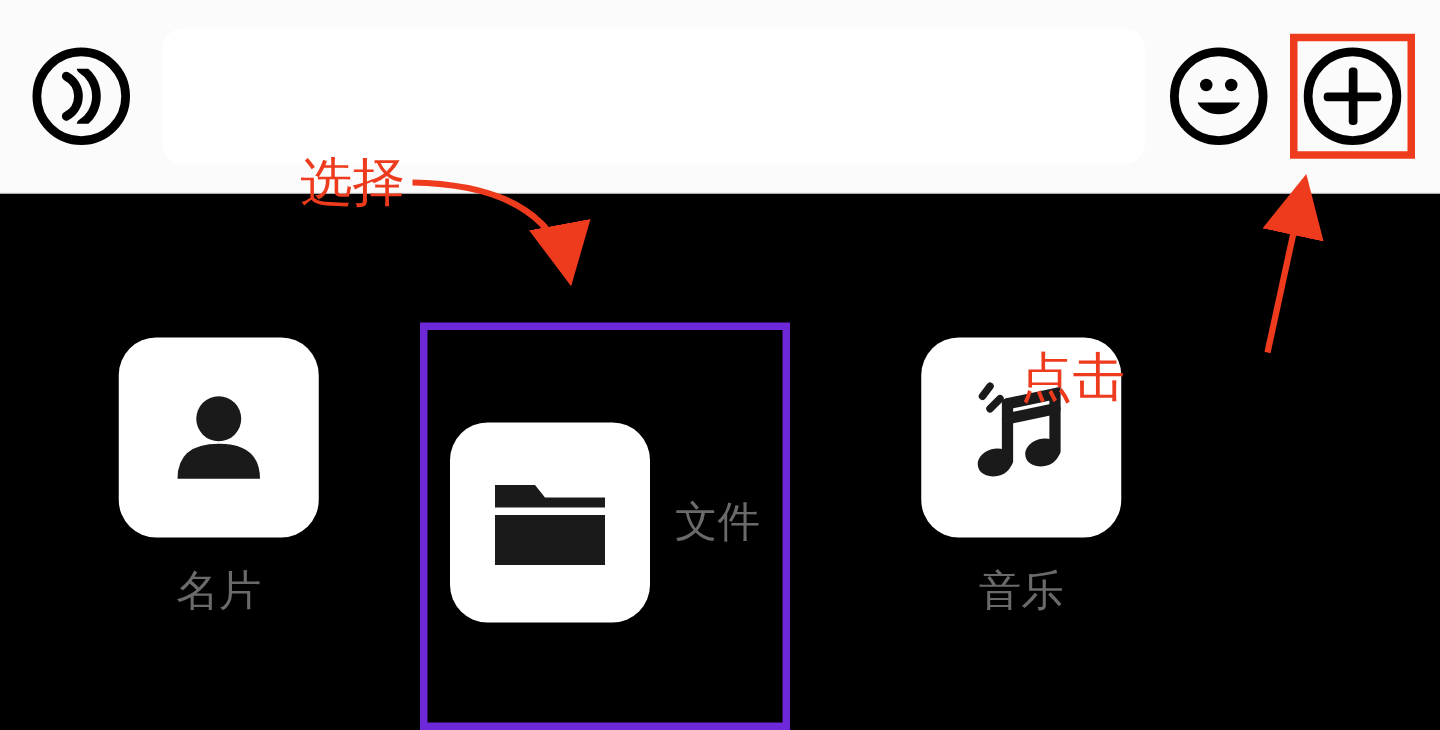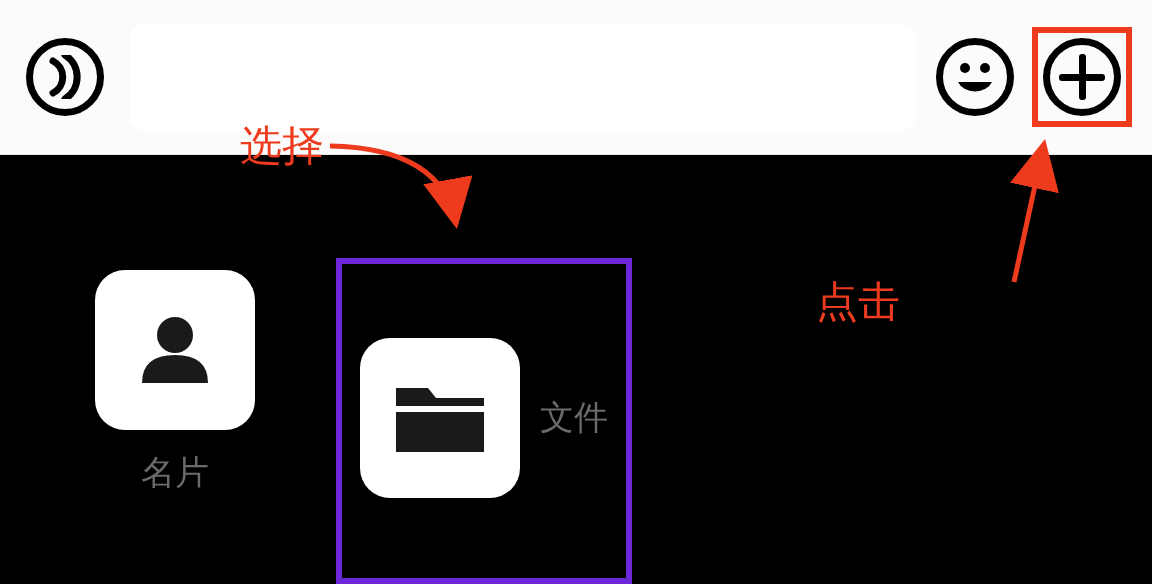--- a/index.html
+++ b/index.html
@@ -209,20 +209,34 @@
   <div class="file-item-wrap">
     <div class="attach-icon-box">
       <svg width="100" height="80" viewBox="0 0 100 80">
         <path d="M 6 10 L 38 10 L 46 20 L 94 20 L 94 74 L 6 74 Z" fill="#1a1a1a"></path>
         <rect x="6" y="28" width="88" height="6" fill="#fff"></rect>
       </svg>
     </div>
     <div class="attach-label">文件</div>
   </div>
 
+  <div class="attach-item">
+    <div class="attach-icon-box">
+      <svg width="90" height="90" viewBox="0 0 90 90">
+        <path d="M 34 18 L 72 10 L 72 56" stroke="#1a1a1a" stroke-width="9" fill="none" stroke-linecap="round"></path>
+        <path d="M 34 18 L 34 64" stroke="#1a1a1a" stroke-width="9" fill="none" stroke-linecap="round"></path>
+        <ellipse cx="24" cy="65" rx="14" ry="11" fill="#1a1a1a" transform="rotate(-15 24 65)"></ellipse>
+        <ellipse cx="62" cy="57" rx="14" ry="11" fill="#1a1a1a" transform="rotate(-15 62 57)"></ellipse>
+        <path d="M 34 30 L 72 22" stroke="#1a1a1a" stroke-width="9" fill="none" stroke-linecap="round"></path>
+        <path d="M 14 12 L 20 4" stroke="#1a1a1a" stroke-width="6" fill="none" stroke-linecap="round"></path>
+        <path d="M 20 22 L 28 14" stroke="#1a1a1a" stroke-width="6" fill="none" stroke-linecap="round"></path>
+      </svg>
+    </div>
+    <div class="attach-label">音乐</div>
+  </div>
 </div>
 
 <div class="annotation annotation-select">选择</div>
 <div class="annotation annotation-click">点击</div>
 
 <svg class="arrow arrow-select" width="170" height="120">
   <defs>
     <marker id="ah1" markerWidth="12" markerHeight="12" refX="9" refY="5" orient="auto">
       <path d="M 0 0 L 10 5 L 0 10 Z" fill="#ee3b1e"></path>
     </marker>

